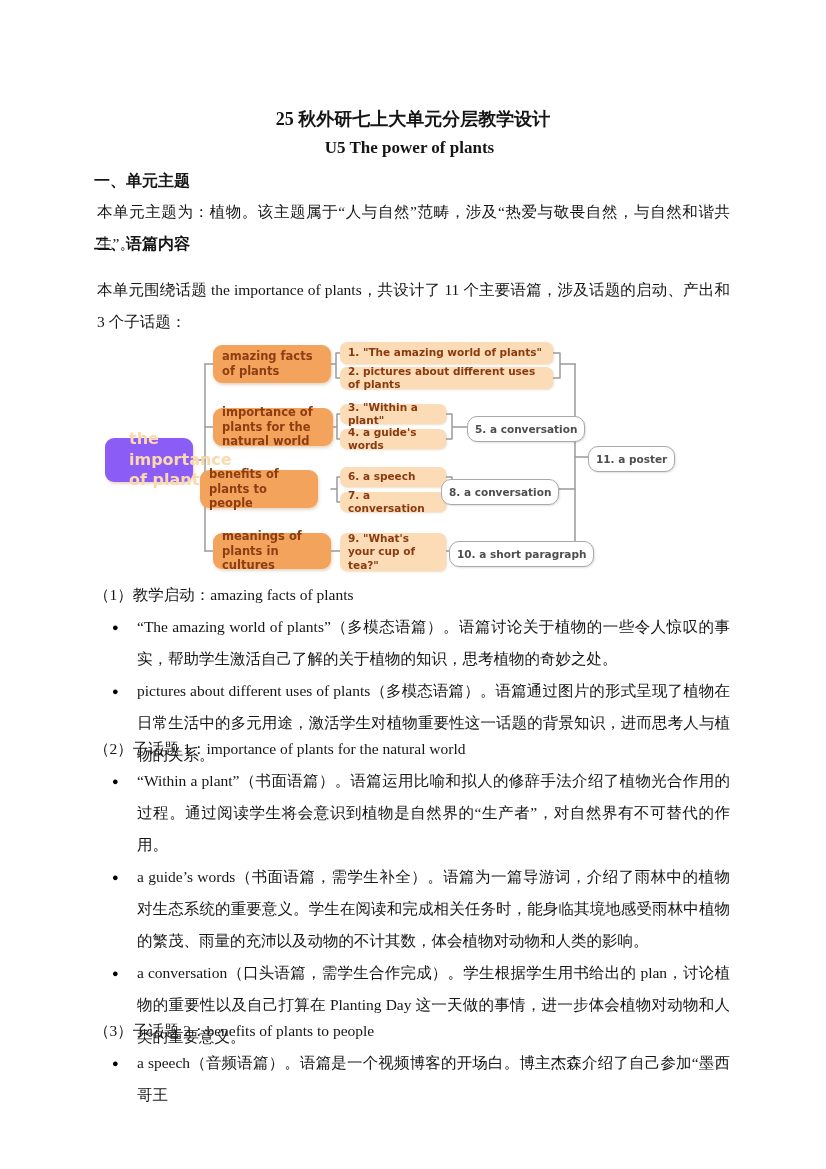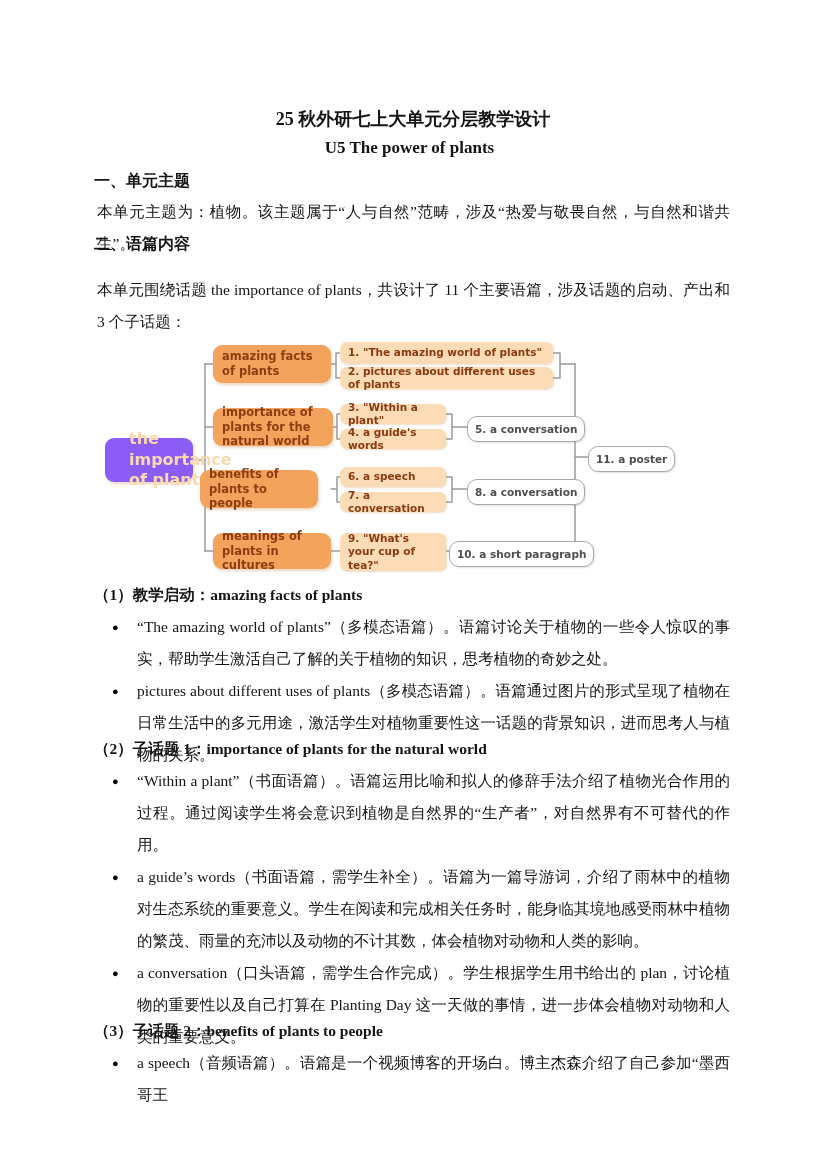--- a/index.html
+++ b/index.html
@@ -13,21 +13,21 @@
   .doc-title {
     left:0; width:826px; text-align:center; font-weight:bold; font-size:18px;
   }
   .doc-subtitle {
     left:0; width:819px; text-align:center; font-weight:bold; font-size:17px;
   }
   .sec-heading { left:94px; width:640px; font-weight:bold; font-size:16px; }
   .body-par {
     left:97px; width:633px; line-height:32px; text-align:justify;
   }
-  .part-heading { left:94px; width:660px; font-weight:bold; font-size:15.5px; }
+  .part-heading { left:94px; width:660px; font-weight:normal; font-size:15.5px; }
   .bullet-block { left:97px; width:633px; }
   .bullet { position:relative; padding-left:40px; line-height:32px; text-align:justify; }
   .bullet .dot {
     position:absolute; left:15px; top:0; font-size:11px; line-height:32px; color:#000;
   }
   
   .diagram { left:0; top:333px; width:826px; height:250px; }
   .diagram svg { position:absolute; left:0; top:0; }
   .dnode {
     position:absolute; font-family:"DejaVu Sans","Liberation Sans",sans-serif;
@@ -103,21 +103,21 @@
 
   <div class="dnode text-node" style="left:340px; top:9px;  width:213px; height:22px;">1. "The amazing world of plants"</div>
   <div class="dnode text-node" style="left:340px; top:34px; width:213px; height:22px;">2. pictures about different uses of plants</div>
   <div class="dnode text-node" style="left:340px; top:71px; width:106px; height:20px;">3. "Within a plant"</div>
   <div class="dnode text-node" style="left:340px; top:96px; width:106px; height:20px;">4. a guide's words</div>
   <div class="dnode text-node" style="left:340px; top:134px; width:106px; height:20px;">6. a speech</div>
   <div class="dnode text-node" style="left:340px; top:159px; width:106px; height:20px;">7. a conversation</div>
   <div class="dnode text-node" style="left:340px; top:200px; width:106px; height:38px;">9. "What's your cup of tea?"</div>
 
   <div class="dnode output-node" style="left:467px; top:83px;  height:21px;">5. a conversation</div>
-  <div class="dnode output-node" style="left:467px; top:146px; height:21px;">8. a conversation</div>
+  <div class="dnode output-node" style="left:441px; top:146px; height:21px;">8. a conversation</div>
   <div class="dnode output-node" style="left:449px; top:208px; height:21px;">10. a short paragraph</div>
   <div class="dnode output-node" style="left:588px; top:113px; height:21px;">11. a poster</div>
 </div>
 
 <div class="abs part-heading" style="top:585px">（1）教学启动：amazing facts of plants</div>
 <div class="abs bullet-block" style="top:611px">
   <div class="bullet">
     <span class="dot">●</span>
     <span>“The amazing world of plants”（多模态语篇）。语篇讨论关于植物的一些令人惊叹的事实，帮助学生激活自己了解的关于植物的知识，思考植物的奇妙之处。</span>
   </div>

